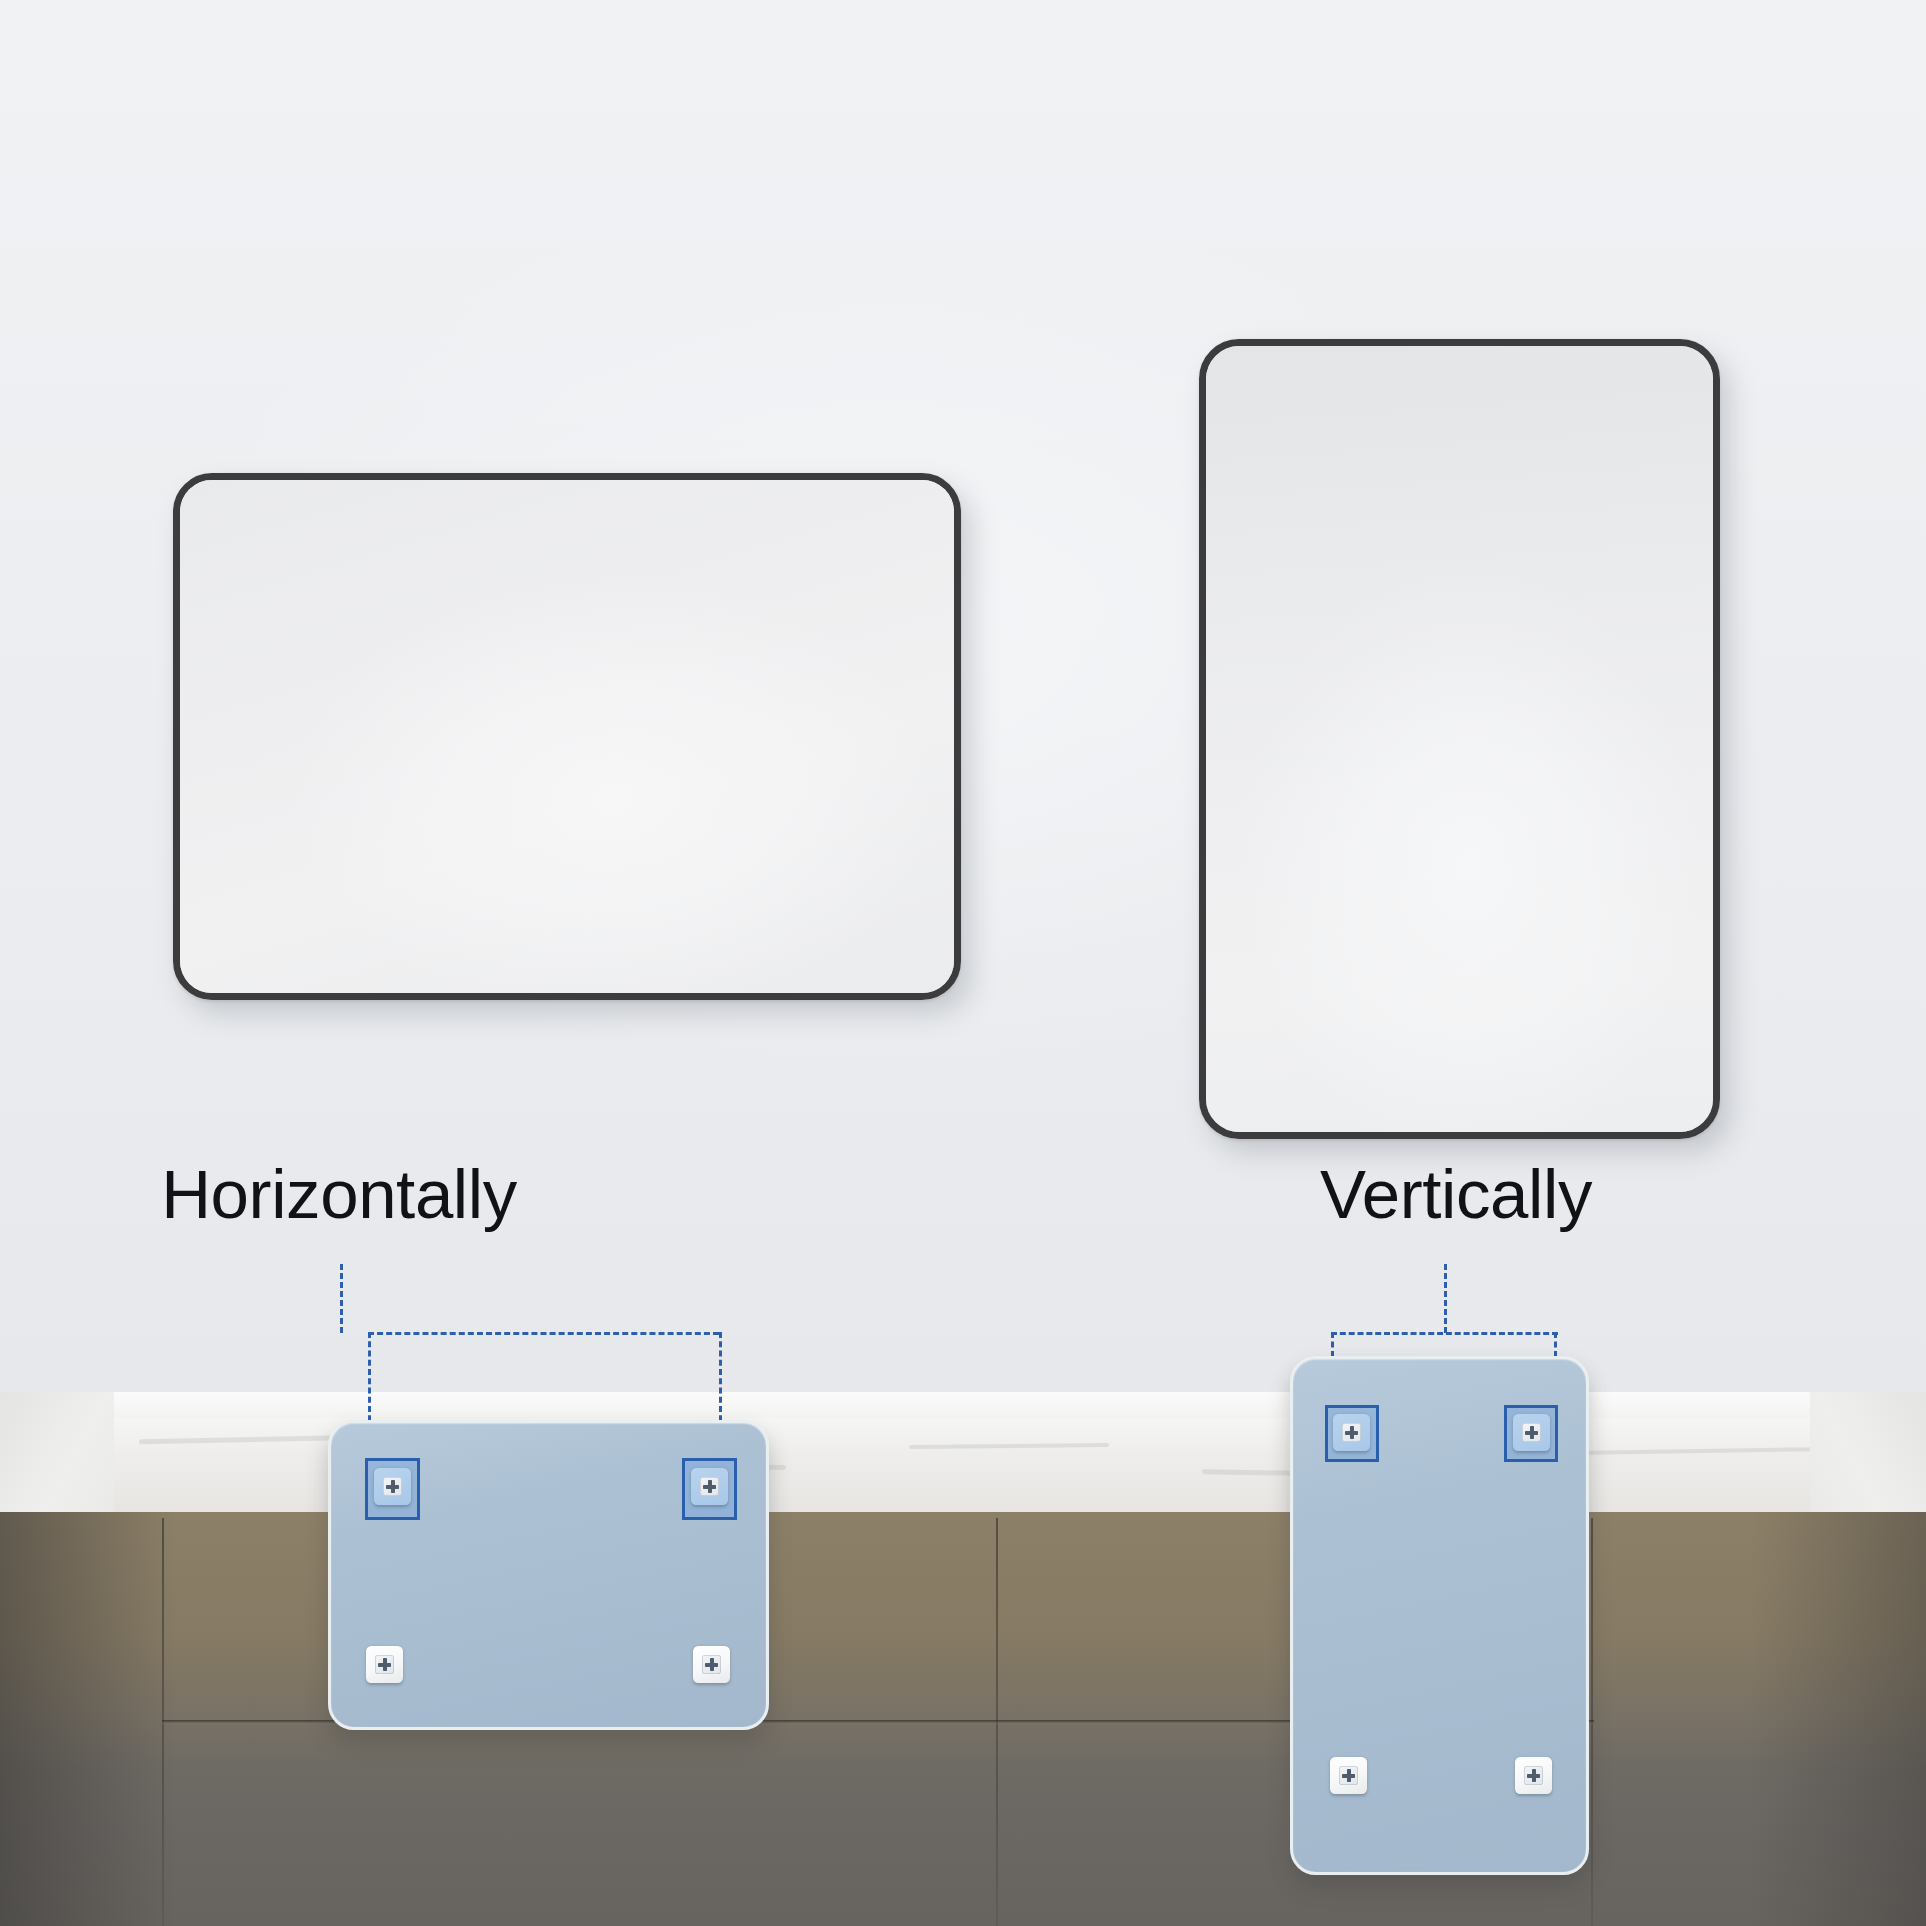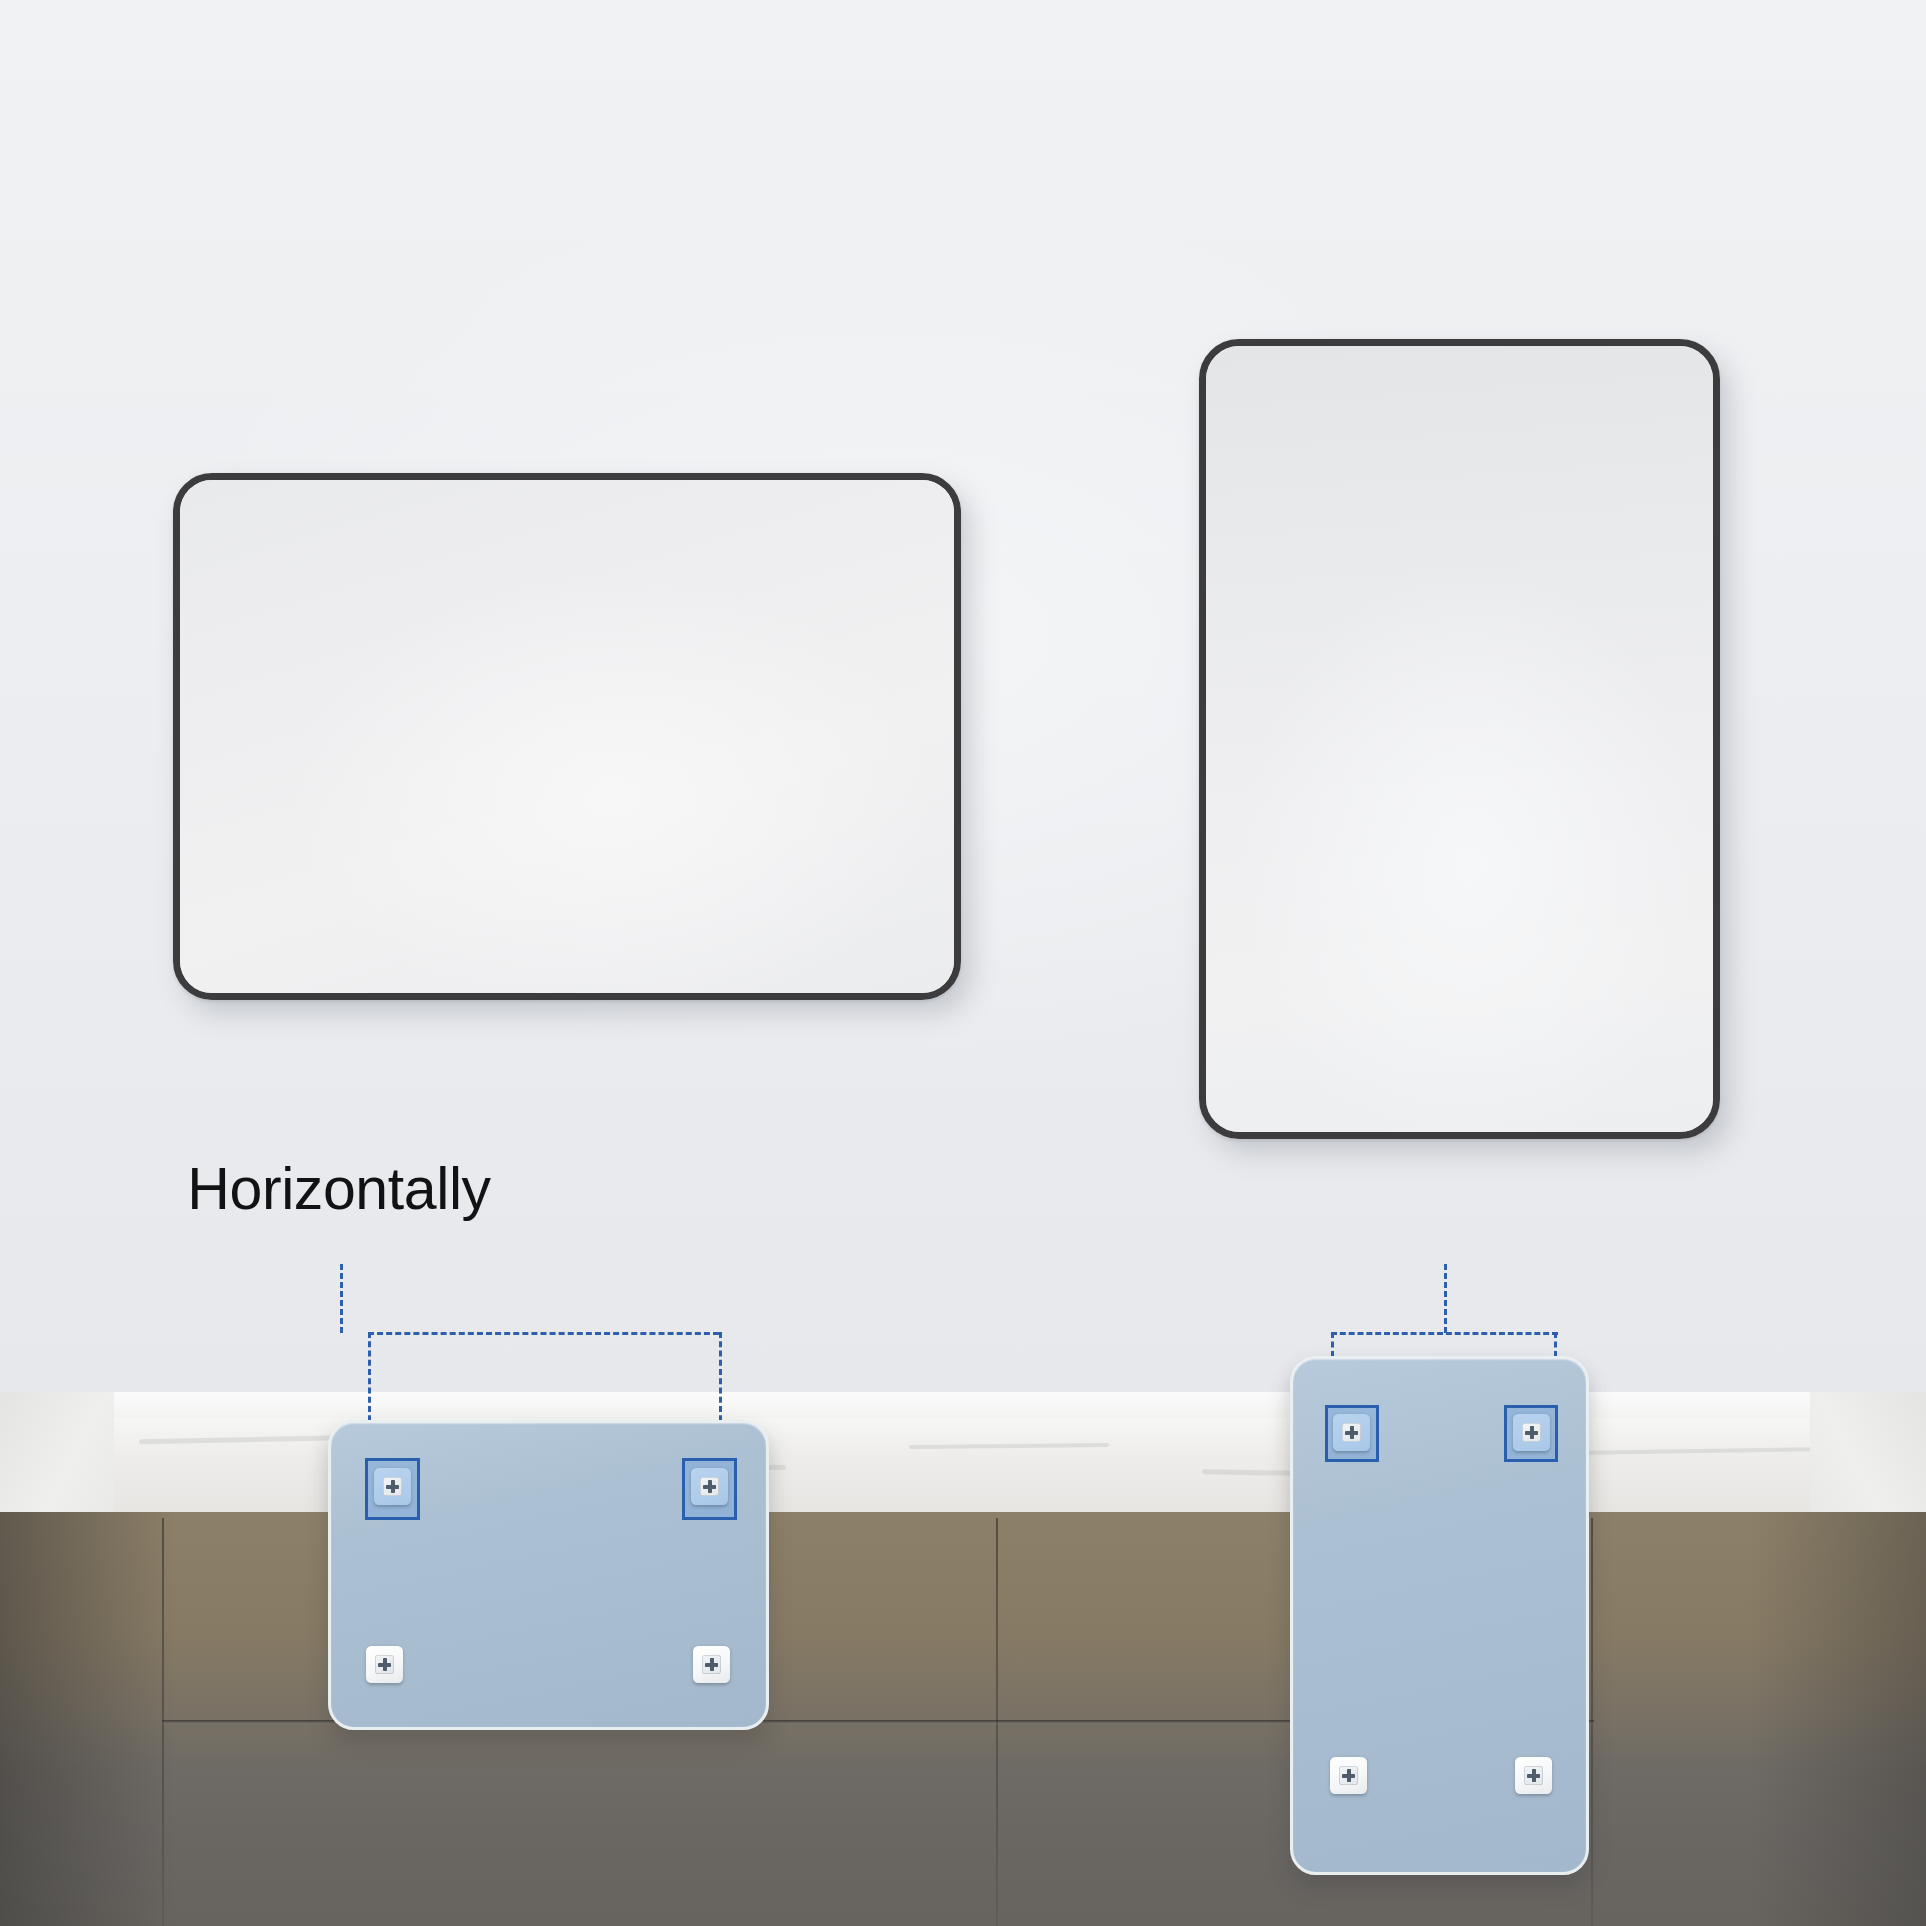--- a/index.html
+++ b/index.html
@@ -63,21 +63,21 @@
   #mirror-vertical .glass{
     border-radius:34px;
     background:
       radial-gradient(ellipse 331px 432px at 52% 66%, #f6f7f8 0%, rgba(246,247,248,0) 70%),
       linear-gradient(176deg,#e3e5e7 0%,#e9eaec 26%,#efeff1 58%,#f1f1f2 80%,#eceef0 100%);
   }
 
   
   .caption{
     position:absolute;
-    font-size:59px;line-height:1;
+    font-size:69px;line-height:1;
     color:#111214;
     white-space:nowrap;
     font-weight:normal;
     letter-spacing:-0.4px;
   }
   #caption-horizontal{left:0px;top:1160px;width:678px;text-align:center;}
   #caption-vertical{left:1171px;top:1160px;width:570px;text-align:center;}
 
   
   .counter{
@@ -190,20 +190,21 @@
 
   <div class="mirror" id="mirror-horizontal">
     <div class="glass"></div>
   </div>
 
   <div class="mirror" id="mirror-vertical">
     <div class="glass"></div>
   </div>
 
   <div class="caption" id="caption-horizontal">Horizontally</div>
+  <div class="caption" id="caption-vertical">Vertically</div>
 
   <div class="counter">
     <div class="top-face"></div>
     <div class="front-face">
       <div class="vein" style="left:139px;top:18.5px;width:231px;height:5.4px;transform:rotate(-1.2deg);"></div>
       <div class="vein" style="left:493px;top:45px;width:293px;height:4.6px;transform:rotate(.8deg);"></div>
       <div class="vein" style="left:909px;top:26px;width:200px;height:3.9px;transform:rotate(-.6deg);"></div>
       <div class="vein" style="left:1202px;top:54px;width:324px;height:4.6px;transform:rotate(1deg);"></div>
       <div class="vein" style="left:1587px;top:31px;width:231px;height:3.9px;transform:rotate(-.9deg);"></div>
     </div>

